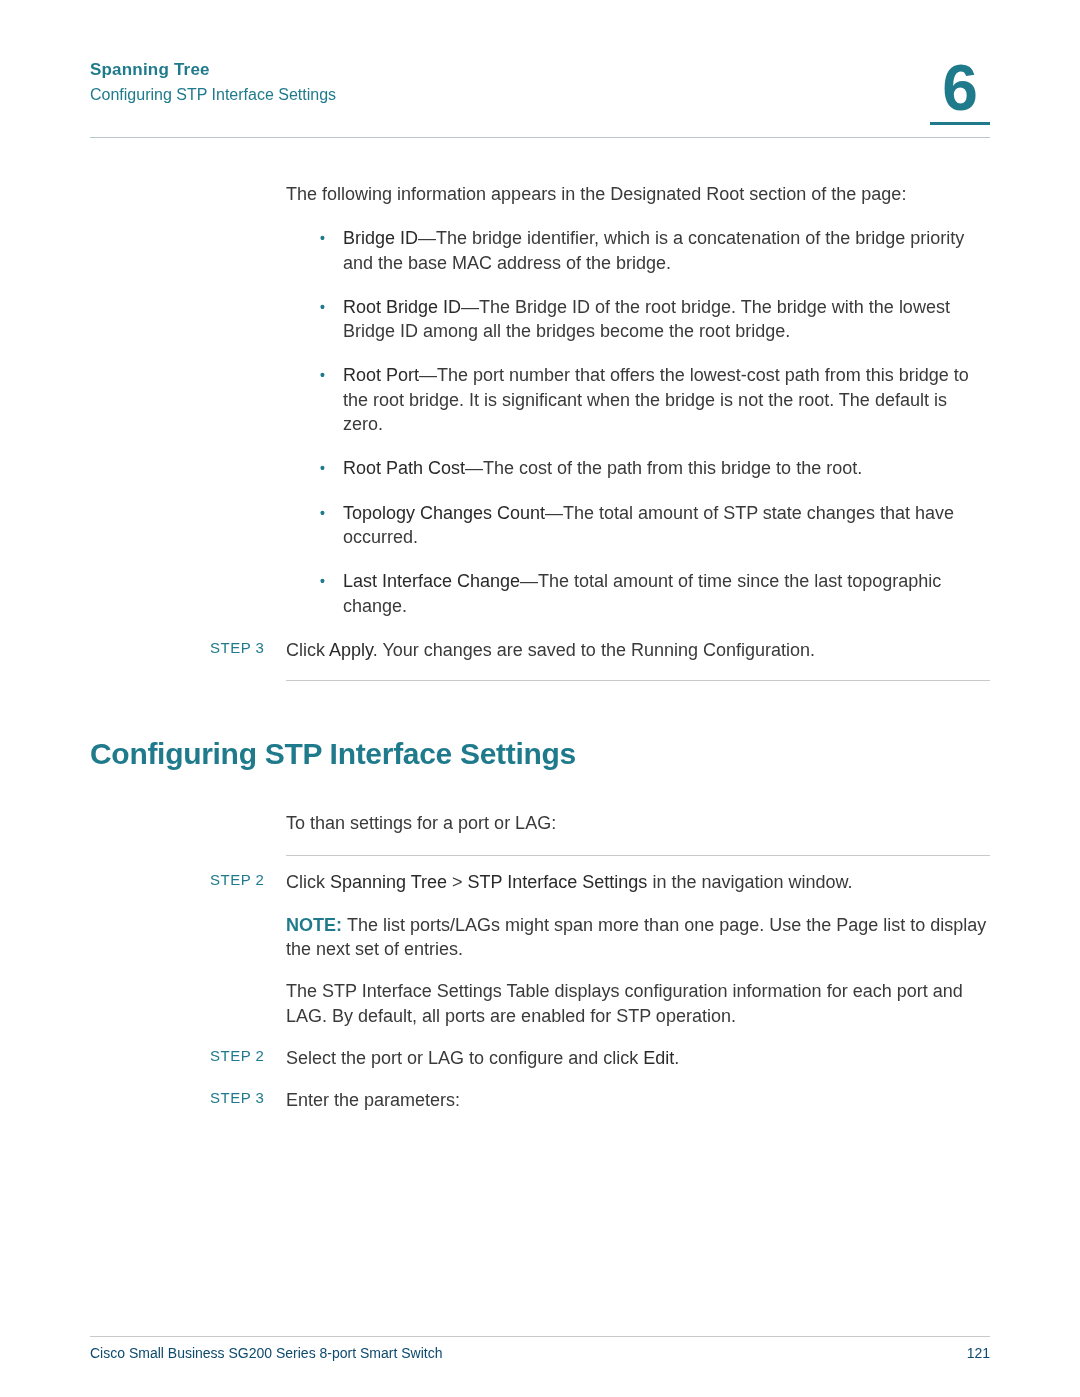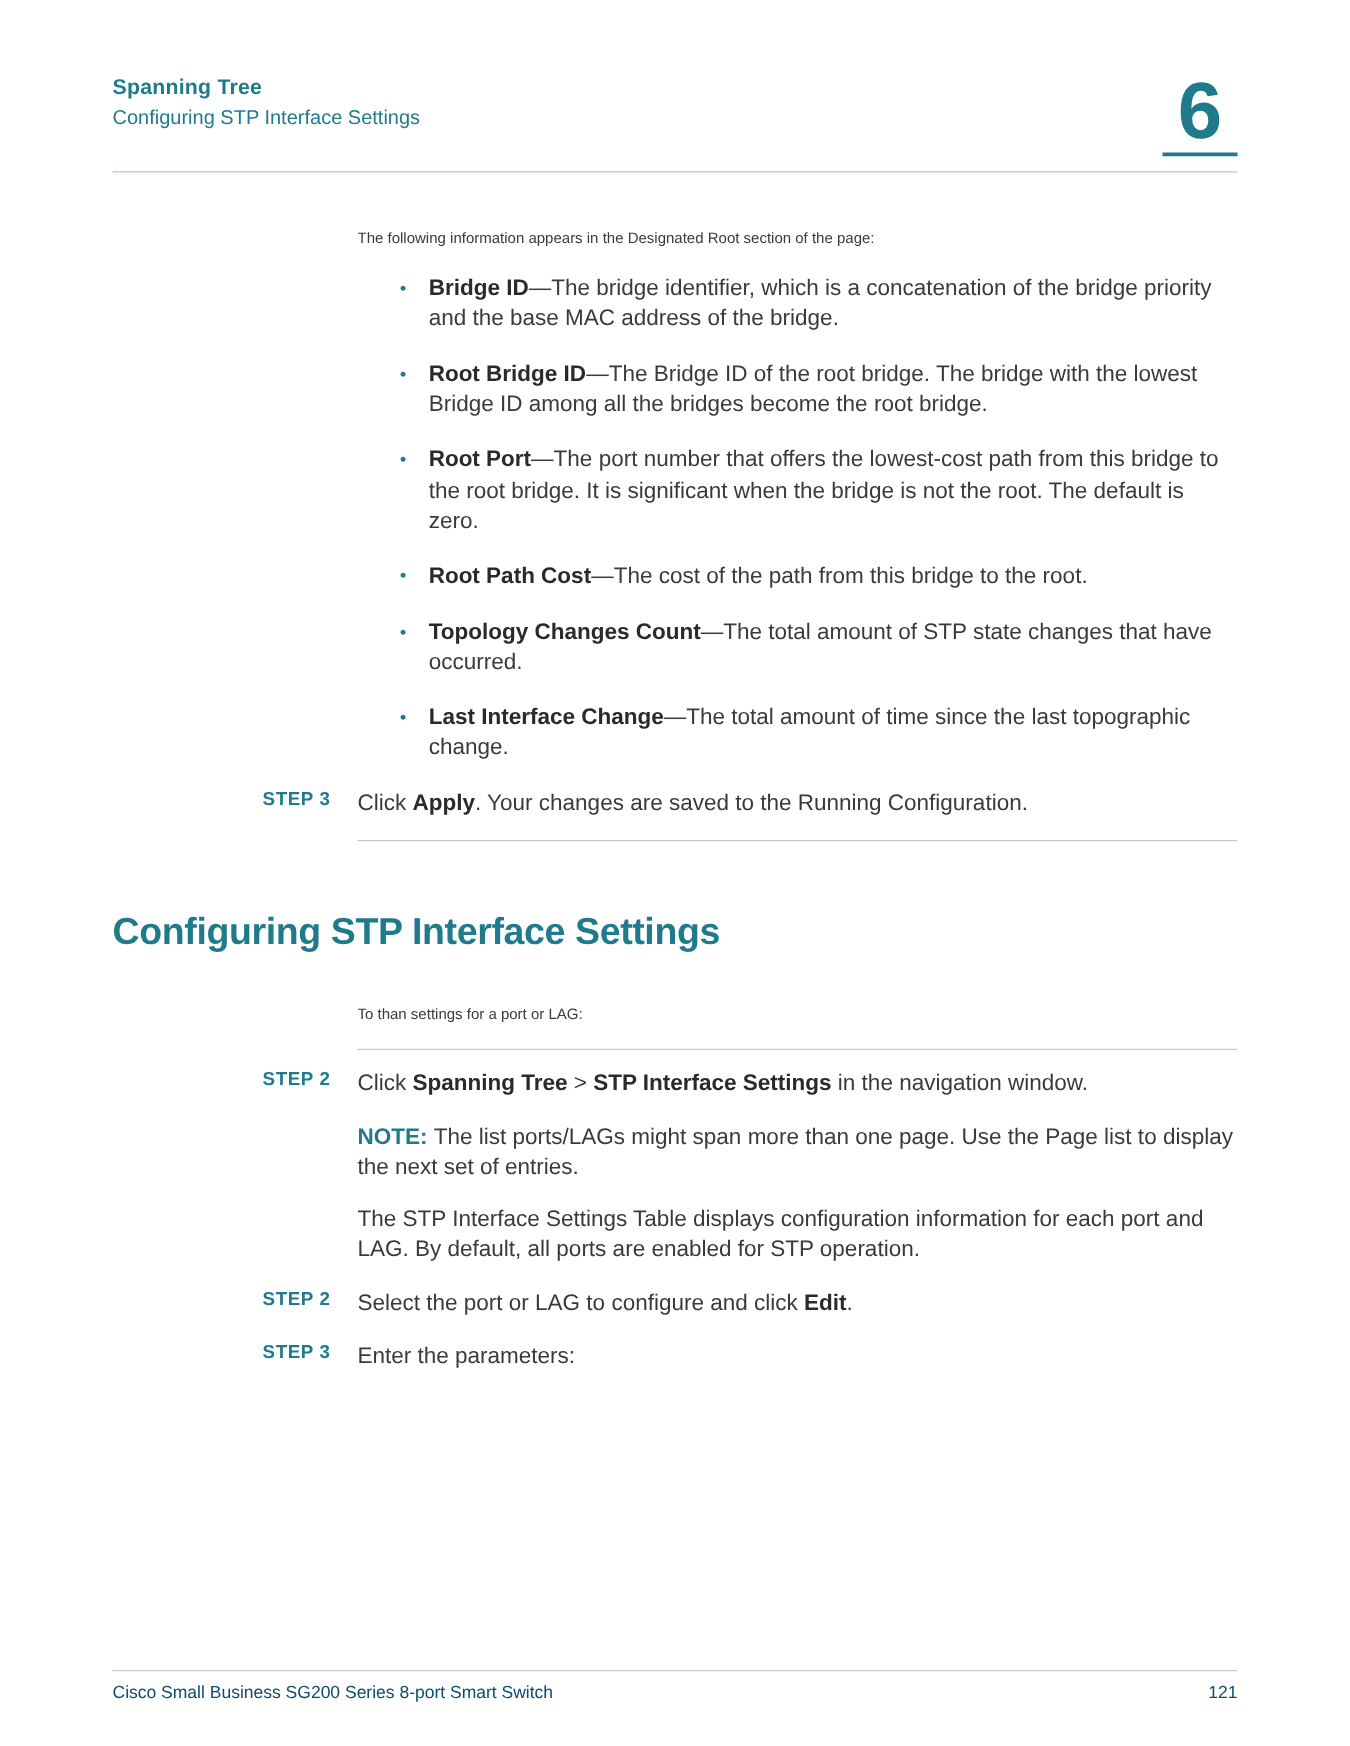--- a/index.html
+++ b/index.html
@@ -45,21 +45,21 @@
     background: #1f7a8c;
     margin-top: 2px;
   }
   .header-rule {
     border: none;
     border-top: 1px solid #b9c7cc;
     margin-top: 12px;
   }
   .content { padding-top: 44px; }
   .para {
-    font-size: 12px;
+    font-size: 18px;
     line-height: 1.35;
     color: #3a3a3a;
     margin-left: 196px;
     margin-bottom: 20px;
   }
   .bullet-list {
     margin-left: 230px;
     margin-bottom: 10px;
   }
   .bullet-item {
@@ -74,30 +74,30 @@
     margin-top: 4px;
     flex: 0 0 auto;
     font-weight: bold;
   }
   .bullet-text {
     font-size: 18px;
     line-height: 1.35;
     color: #3a3a3a;
     flex: 1;
   }
-  .bullet-text b, .para b, .step-text b { font-weight: bold; color: #2a2a2a; }
+  .bullet-text b, .para b, .step-text b { font-weight: normal; color: #2a2a2a; }
   .step-row {
     display: flex;
     align-items: flex-start;
     margin-bottom: 18px;
     margin-left: 120px;
   }
   .step-label {
     color: #1f7a8c;
-    font-weight: bold;
+    font-weight: normal;
     font-size: 15px;
     letter-spacing: 0.5px;
     width: 76px;
     flex: 0 0 76px;
     padding-top: 1px;
   }
   .step-text {
     font-size: 18px;
     line-height: 1.35;
     color: #3a3a3a;

